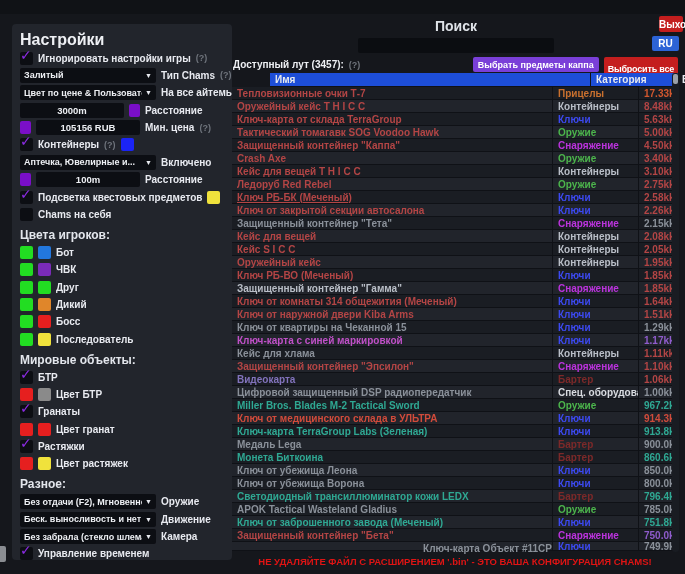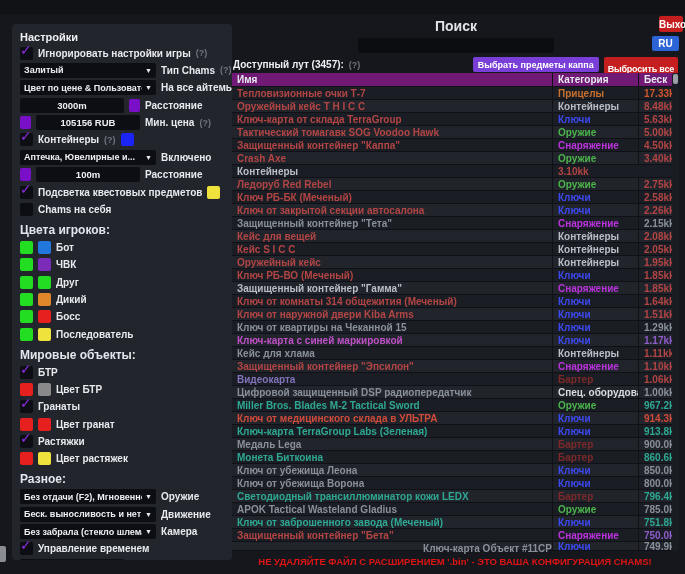--- a/index.html
+++ b/index.html
@@ -10,21 +10,21 @@
     color:#e8eaf0; -webkit-font-smoothing:antialiased;
   }
   .topstrip { position:absolute; left:0; top:0; width:685px; height:14px; background:#101216; }
 
   
   .panel {
     position:absolute; left:12px; top:24px; width:220px; height:536px;
     background:#22252c; border-radius:4px; padding:7px 8px 4px 8px;
     display:flex; flex-direction:column; gap:3px; overflow:hidden;
   }
-  .panel-title { font-size:11px; color:#eef0f4; height:17px; }
+  .panel-title { font-size:16px; color:#eef0f4; height:17px; }
   .srow { display:flex; align-items:center; height:14px; flex:0 0 auto; gap:5px; }
   .srow.hdr { margin-top:3px; }
   .hdr-label { font-size:12px; color:#e3e6ec; }
   .cbox {
     width:13px; height:13px; background:#0c0e13; border-radius:2px; flex:0 0 auto;
     position:relative;
   }
   .cbox .tick {
     position:absolute; left:0px; top:-4px; font-size:14px; color:#8b2be2; line-height:14px;
   }
@@ -65,21 +65,21 @@
   .dropall-btn { background:#c41e1e; height:23px; font-size:9px; padding:0 4px; letter-spacing:-0.2px; }
 
   
   .table { position:absolute; left:232px; top:73px; width:446px; }
   .trow {
     display:grid; grid-template-columns:320px 86px 40px; align-items:center;
     height:13px; border-bottom:1px solid #0f1116; font-size:10px; white-space:nowrap;
   }
   .trow > span { overflow:hidden; padding-left:5px; }
   .trow > span:nth-child(2), .trow > span:nth-child(3) { border-left:1px solid #0f1116; height:100%; display:flex; align-items:center; }
-  .thead { background:#701a75; height:14px; color:#e6e9ee; }
+  .thead { background:#1d4ed8; height:14px; color:#e6e9ee;margin-left:38px; }
   .rows .trow:nth-child(odd) { background:#1a1d23; }
   .rows .trow:nth-child(even) { background:#21242b; }
   .trow.clipped { height:9px; align-items:start;text-align:right; }
   .trow.clipped > span { line-height:13px; }
 
   .scrollbar { position:absolute; left:672px; top:73px; width:7px; height:479px; background:#191c22; border-radius:3px; }
   .scroll-thumb { position:absolute; left:1px; top:1px; width:5px; height:10px; background:#9aa0a8; border-radius:2px; }
 
   .warning { position:absolute; left:232px; top:556px; width:446px; text-align:center;
              font-size:9.5px; color:#e01414; white-space:nowrap; }
@@ -312,30 +312,31 @@
         <span style="color: rgb(179, 69, 69);">Защищенный контейнер "Каппа"</span>
         <span style="color: rgb(187, 51, 221);">Снаряжение</span>
         <span style="color: rgb(179, 69, 69);">4.50kk</span>
       </div>
       <div class="trow">
         <span style="color: rgb(179, 69, 69);">Crash Axe</span>
         <span style="color: rgb(76, 181, 76);">Оружие</span>
         <span style="color: rgb(179, 69, 69);">3.40kk</span>
       </div>
       <div class="trow">
+        <span style="color: rgb(179, 69, 69);">Кейс для вещей T H I C C</span>
         <span style="color: rgb(185, 190, 199);">Контейнеры</span>
         <span style="color: rgb(179, 69, 69);">3.10kk</span>
       </div>
       <div class="trow">
         <span style="color: rgb(179, 69, 69);">Ледоруб Red Rebel</span>
         <span style="color: rgb(76, 181, 76);">Оружие</span>
         <span style="color: rgb(179, 69, 69);">2.75kk</span>
       </div>
       <div class="trow">
-        <span style="color: rgb(179, 69, 69);">Ключ РБ-БК (Меченый)</span>
+        <span style="color: rgb(179, 69, 69); text-decoration: underline;">Ключ РБ-БК (Меченый)</span>
         <span style="color: rgb(60, 73, 240);">Ключи</span>
         <span style="color: rgb(179, 69, 69);">2.58kk</span>
       </div>
       <div class="trow">
         <span style="color: rgb(179, 69, 69);">Ключ от закрытой секции автосалона</span>
         <span style="color: rgb(60, 73, 240);">Ключи</span>
         <span style="color: rgb(179, 69, 69);">2.26kk</span>
       </div>
       <div class="trow">
         <span style="color: rgb(138, 144, 153);">Защищенный контейнер "Тета"</span>

